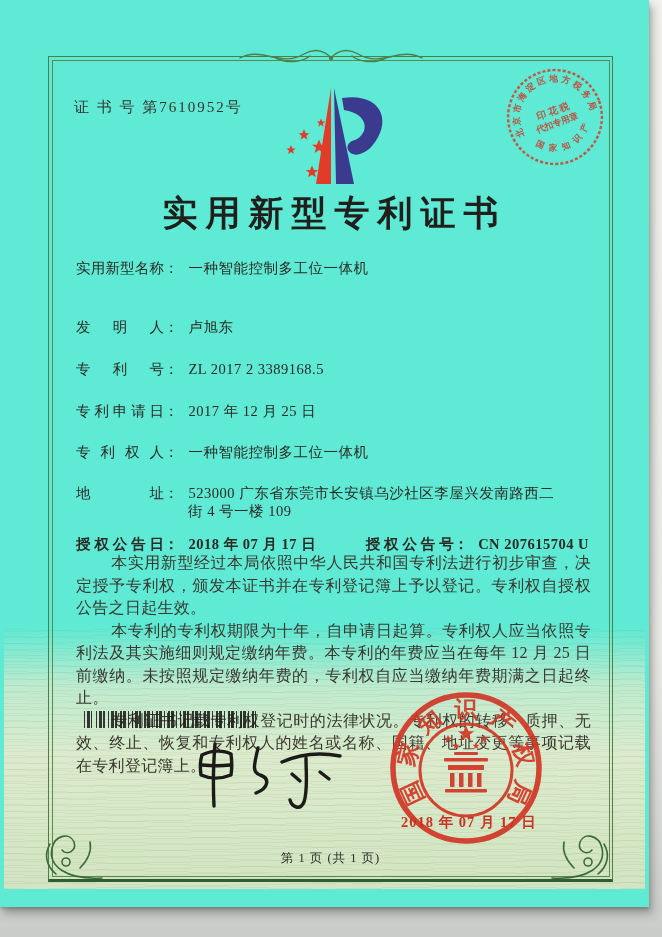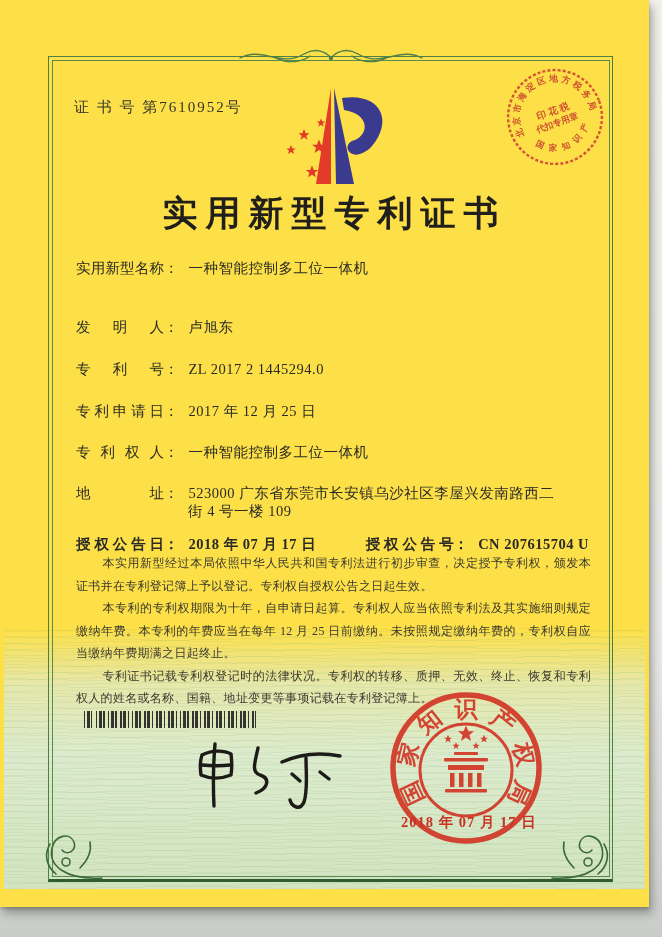--- a/index.html
+++ b/index.html
@@ -4,21 +4,21 @@
 <style>
   html,body{margin:0;padding:0;}
   body{
     width:662px;height:937px;position:relative;overflow:hidden;
     background:linear-gradient(180deg,#f2f1ed 0%,#e9e9e6 70%,#d8dad7 88%,#c9ccc9 100%);
     font-family:"Liberation Serif","DejaVu Serif",serif;
     -webkit-font-smoothing:antialiased;
   }
   .paper{
     position:absolute;left:0;top:0;right:13px;bottom:30px;
-    background:#fde047;
+    background:#5eead4;
     box-shadow:3px 6px 9px rgba(70,70,62,.45), 0 2px 3px rgba(0,0,0,.2);
     overflow:hidden;
   }
   
   .green-band{
     position:absolute;left:4px;right:4px;top:628px;bottom:18px;z-index:0;
     background:
       repeating-linear-gradient(-1.2deg, rgba(108,158,94,.10) 0 1px, rgba(0,0,0,0) 1px 6px),
       repeating-linear-gradient(1.4deg, rgba(108,158,94,.09) 0 1px, rgba(0,0,0,0) 1px 7px),
       linear-gradient(to bottom, rgba(222,235,206,0) 0%, rgba(222,235,206,.75) 22%, #dcebcd 48%, #d2e4c1 100%);
@@ -46,21 +46,21 @@
   }
 
   .fields{position:absolute;left:76px;right:50px;top:0;font-size:14.5px;color:#2b2a25;}
   .frow{position:absolute;left:0;right:0;white-space:nowrap;}
   .flabel{display:inline-block;width:88px;text-align:justify;text-align-last:justify;vertical-align:top;}
   .fcolon{display:inline-block;margin-right:10px;}
   .fvalue{letter-spacing:.5px;}
   .addr2{position:absolute;left:112px;top:18px;letter-spacing:.5px;font-family:Liberation Serif, serif;}
   .grant-col1{display:inline-block;width:286px;}
 
-  .body-text{position:absolute;left:76px;right:58px;top:552px;font-size:12px;line-height:22.5px;color:#3a382f;}
+  .body-text{position:absolute;left:76px;right:58px;top:552px;font-size:16px;line-height:22.5px;color:#3a382f;}
   .body-text p{margin:0;text-indent:2.2em;text-align:justify;letter-spacing:.3px;}
 
   .barcode{
     position:absolute;left:84px;top:711px;width:172px;height:17px;opacity:.88;
     background:repeating-linear-gradient(90deg,
       #1d1d1b 0 1.5px, rgba(0,0,0,0) 1.5px 3px,
       #1d1d1b 3px 6px, rgba(0,0,0,0) 6px 7.5px,
       #1d1d1b 7.5px 8.5px, rgba(0,0,0,0) 8.5px 12px);
   }
 
@@ -156,21 +156,21 @@
     <div class="title">实用新型专利证书</div>
 
     <div class="fields">
       <div class="frow" style="top:259px;">
         <span class="flabel">实用新型名称</span><span class="fcolon">：</span><span class="fvalue">一种智能控制多工位一体机</span>
       </div>
       <div class="frow" style="top:318px;">
         <span class="flabel">发明人</span><span class="fcolon">：</span><span class="fvalue">卢旭东</span>
       </div>
       <div class="frow" style="top:360px;">
-        <span class="flabel">专利号</span><span class="fcolon">：</span><span class="fvalue">ZL 2017 2 1445294.0</span>
+        <span class="flabel">专利号</span><span class="fcolon">：</span><span class="fvalue">ZL 2017 2 3389168.5</span>
       </div>
       <div class="frow" style="top:402px;">
         <span class="flabel">专利申请日</span><span class="fcolon">：</span><span class="fvalue">2017 年 12 月 25 日</span>
       </div>
       <div class="frow" style="top:443px;">
         <span class="flabel">专利权人</span><span class="fcolon">：</span><span class="fvalue">一种智能控制多工位一体机</span>
       </div>
       <div class="frow" style="top:484px;">
         <span class="flabel">地址</span><span class="fcolon">：</span><span class="fvalue">523000 广东省东莞市长安镇乌沙社区李屋兴发南路西二</span>
         <span class="addr2">街 4 号一楼 109</span>
@@ -234,15 +234,16 @@
           <rect x="73" y="85" width="4.5" height="14"></rect>
           <rect x="82" y="85" width="4.5" height="14"></rect>
           <rect x="91" y="85" width="4.5" height="14"></rect>
           <rect x="59" y="101" width="42" height="3.5" rx="1"></rect>
         </g>
       </g>
     </svg>
 
     <div class="seal-date">2018 年 07 月 17 日</div>
 
+    <div class="footer">第 1 页 (共 1 页)</div>
 
   </div>
 </div>
 
 </body></html>

